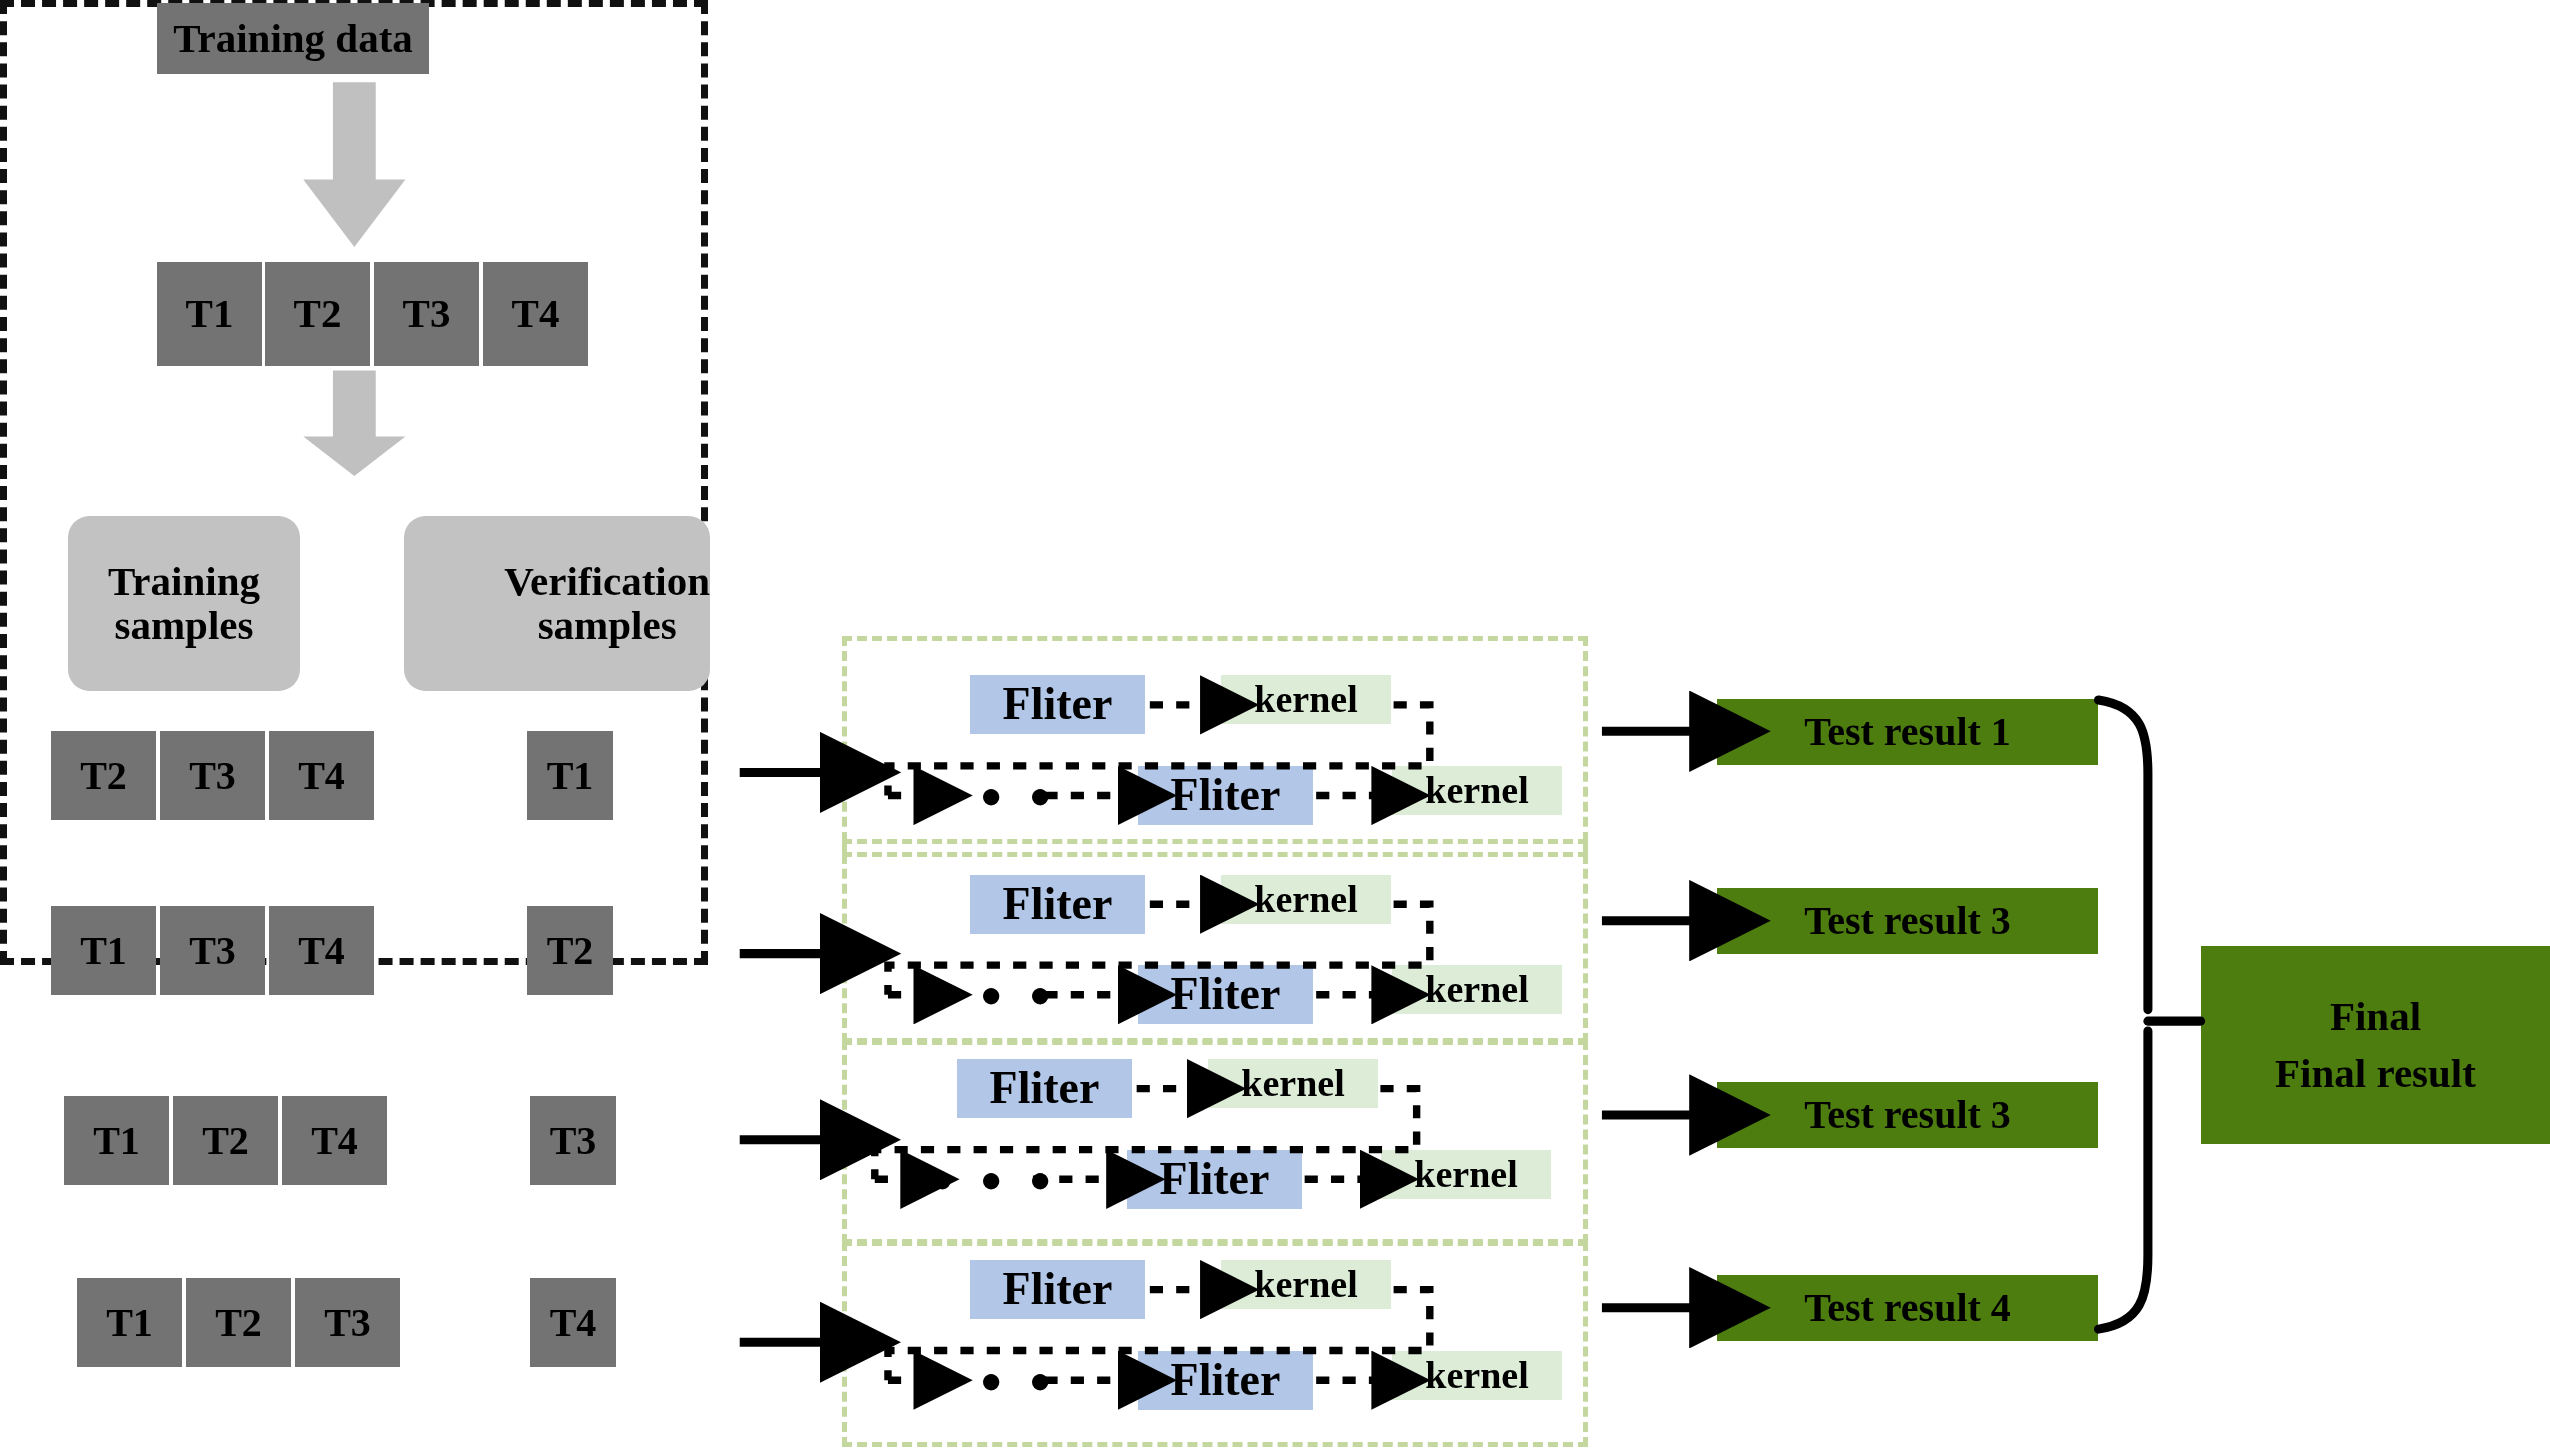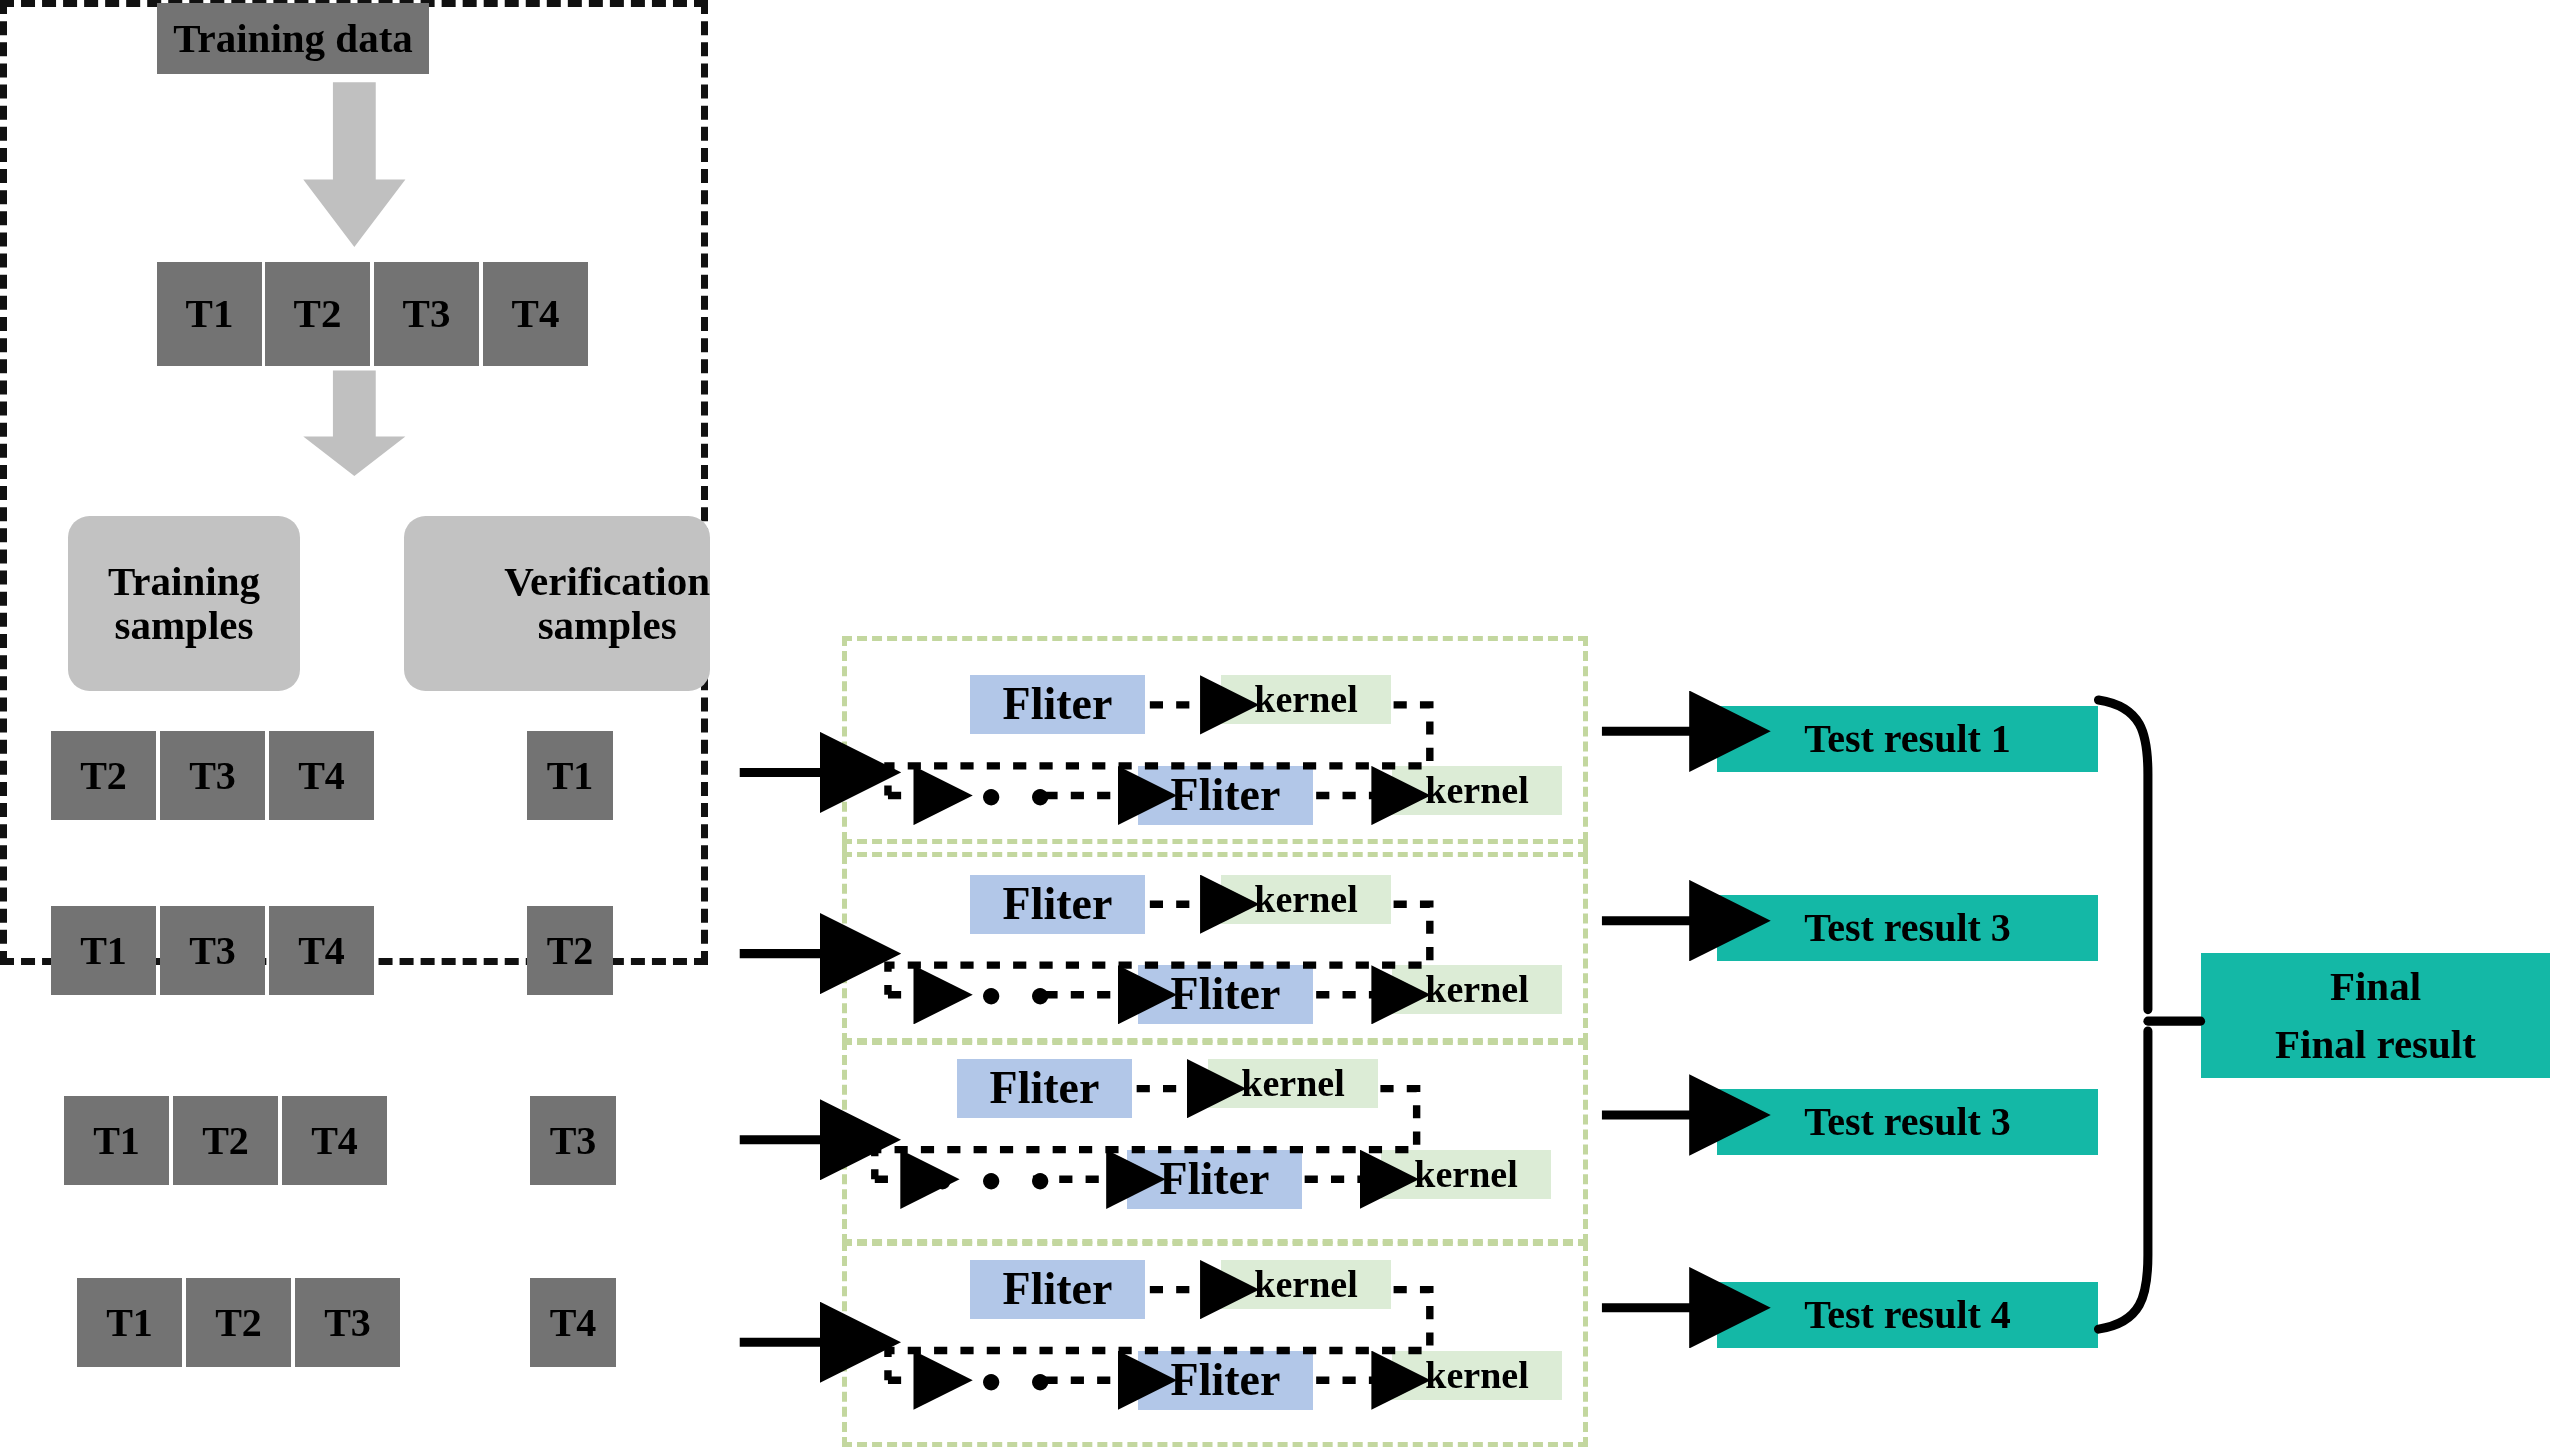--- a/index.html
+++ b/index.html
@@ -26,21 +26,21 @@
     color:#000;
     font-weight:bold;
     line-height:1.05;
     box-sizing:border-box;
   }
 
   .green-box{background:#737373;}
   .gray-box{background:#c2c2c2;border-radius:21.4px;}
   .blue-box{background:#b2c7e8;}
   .palegreen-box{background:#dcecd6;}
-  .yellow-box{background:#14b8a6;margin-top:7px;}
+  .yellow-box{background:#4d7c0f;}
 
   
   #training-data{
     left:157px;top:3.3px;width:272px;height:71px;
     font-size:41px;
   }
   .tcell-top{
     top:262px;width:105px;height:104px;font-size:41px;
   }
 
@@ -68,21 +68,21 @@
     box-sizing:border-box;
   }
   .fliter{width:175px;height:59px;font-size:46px;}
   .kernel{width:170px;height:49px;font-size:38px;}
 
   
   .result{
     left:1717px;width:381px;height:66px;font-size:40px;
   }
   #final-result{
-    left:2201px;top:946px;width:349px;height:125px;font-size:41px;
+    left:2201px;top:946px;width:349px;height:198px;font-size:41px;
     flex-direction:column;
     gap:14px;
   }
   #final-result span{display:block;}
 
   svg{position:absolute;left:0;top:0;overflow:visible;pointer-events:none;}
 </style>
 </head>
 <body>
 

